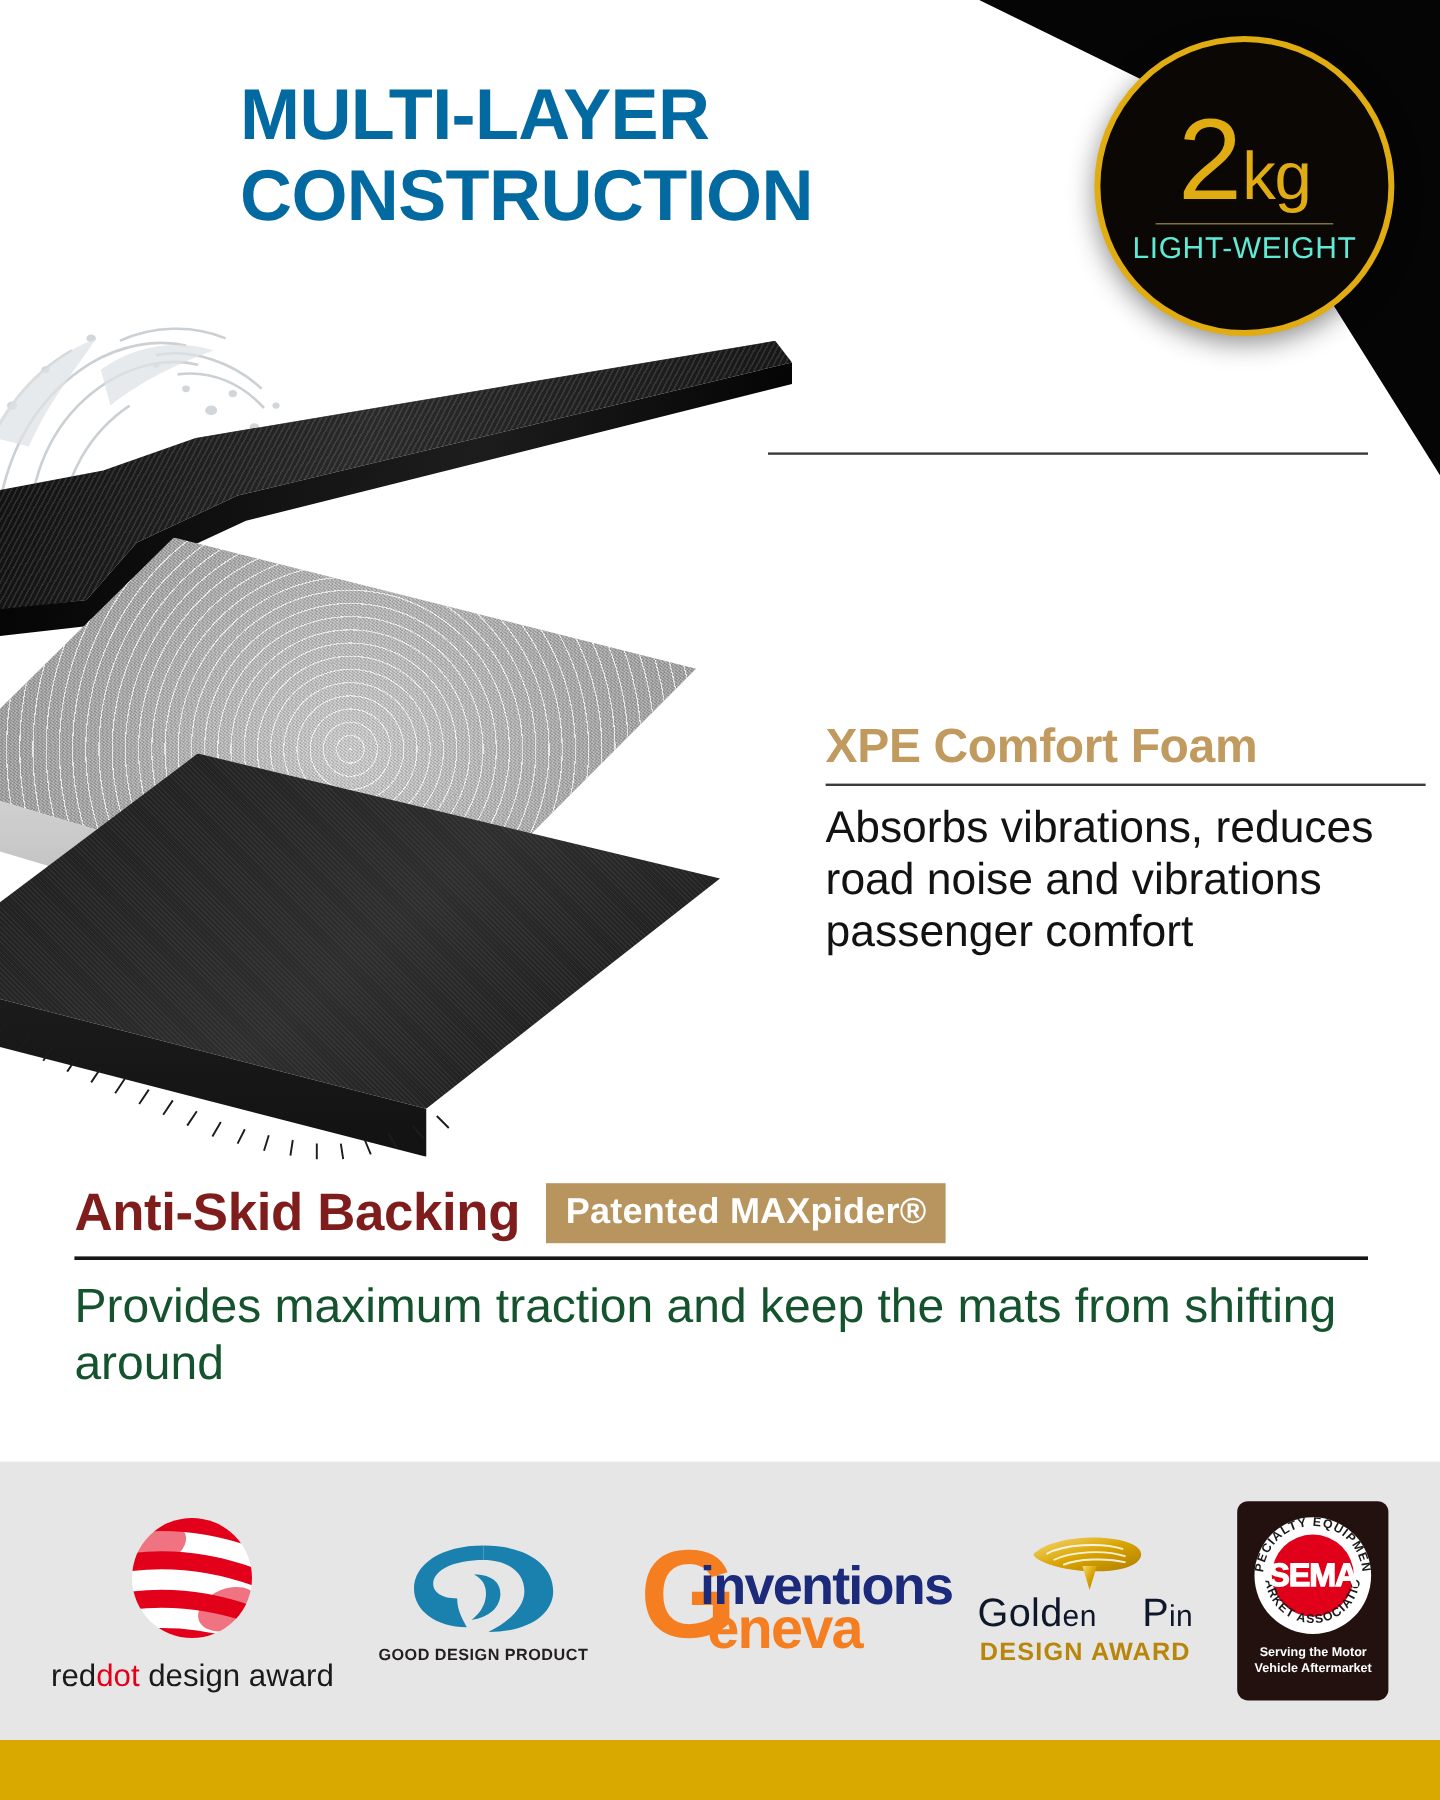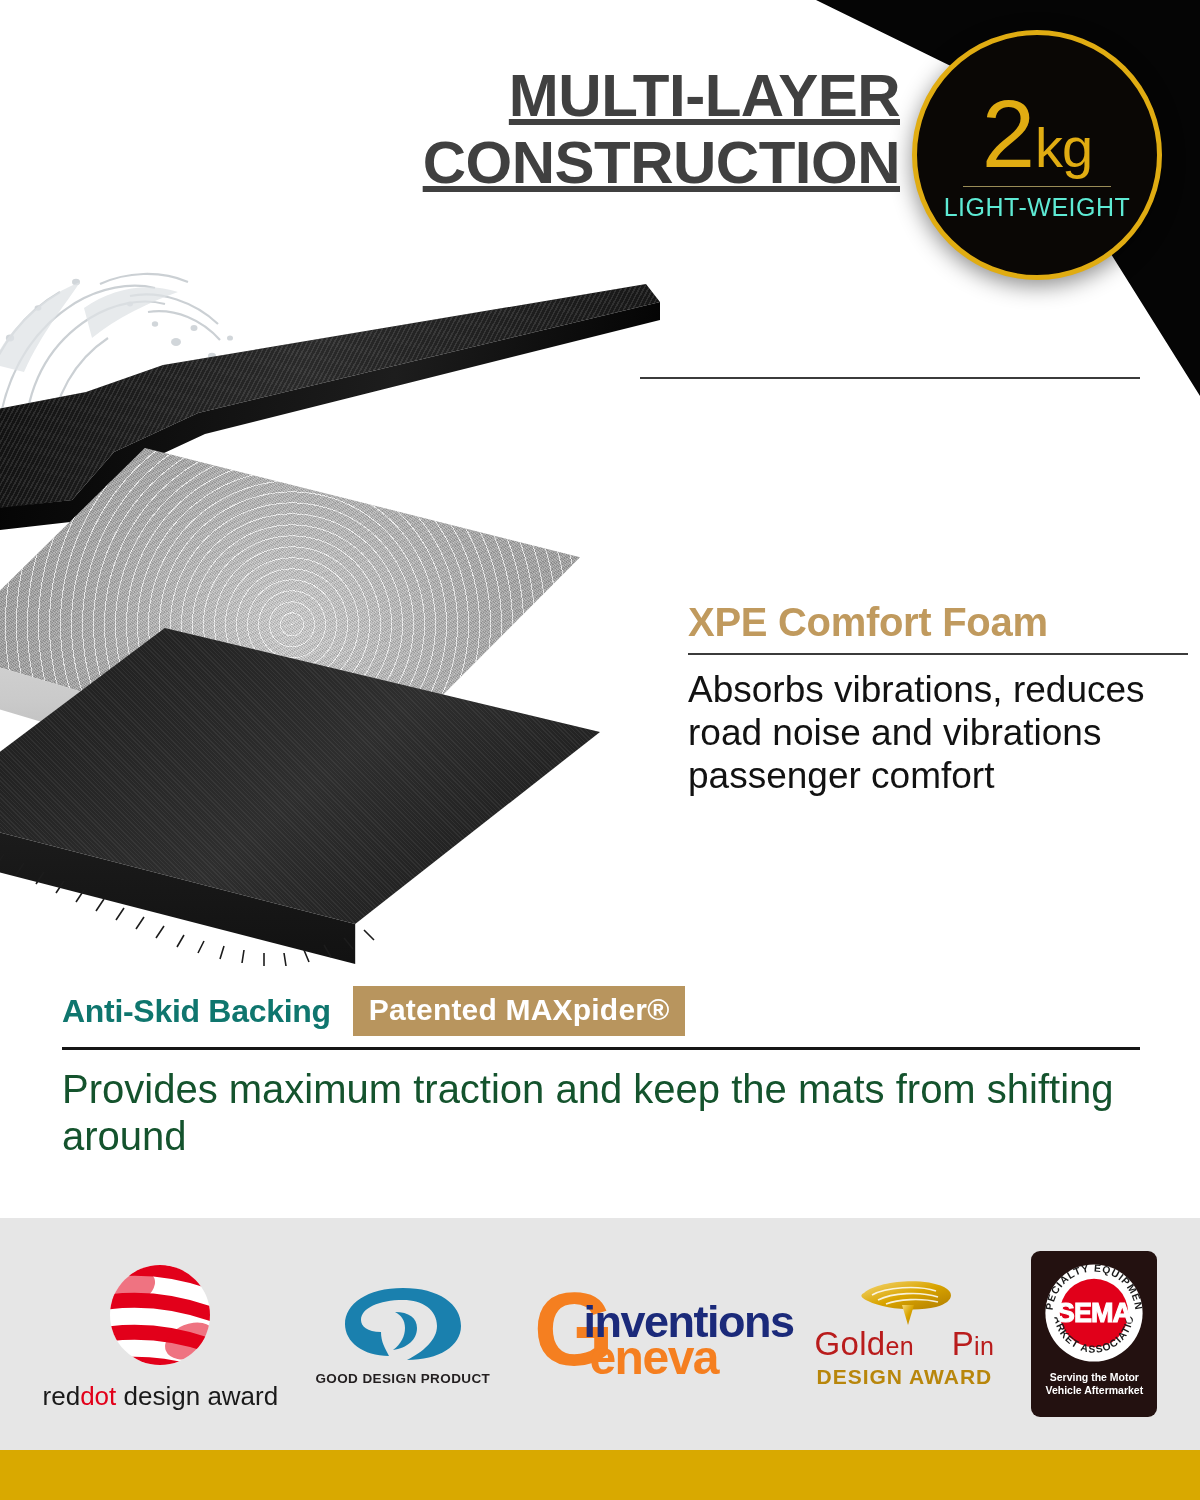--- a/index.html
+++ b/index.html
@@ -52,27 +52,26 @@
     font-size:25px;
     letter-spacing:.5px;
     font-weight:300;
   }
 
   
   .title {
     position:absolute;
     left:200px; top:62px;
     width:700px;
-    text-align:right;
+    text-align:left;
     font-size:60px;
     font-weight:bold;
     line-height:1.12;
-    color:#404040;
+    color:#0369a1;
     letter-spacing:-.5px;
-    text-decoration:underline;
   }
 
   
   .product {
     position:absolute;
     left:-20px; top:268px;
     width:700px; height:700px;
   }
 
   
@@ -157,22 +156,22 @@
     font-size:37px; line-height:1.16;
     color:#121212; font-weight:300;
   }
   #feature-1 { left:640px; top:368px; }
   #feature-2 { left:640px; top:600px;margin-left:48px; }
 
   
   .antiskid { position:absolute; left:62px; top:986px; width:1078px; }
   .antiskid-head { display:flex; align-items:center; gap:22px; }
   .antiskid-head h2 {
-    font-size:32px; font-weight:bold;
-    color:#0f766e; letter-spacing:-.3px; white-space:nowrap;
+    font-size:44px; font-weight:bold;
+    color:#7f1d1d; letter-spacing:-.3px; white-space:nowrap;
   }
   .patent-badge {
     background:#b8955e; color:#ffffff;
     font-size:30px; font-weight:bold;
     padding:7px 16px 9px 16px;
     letter-spacing:.2px; white-space:nowrap;
   }
   .antiskid .rule {
     width:1078px; height:3px;
     background:#151515;
@@ -208,21 +207,21 @@
     position:absolute; left:56px; top:14px;
     font-size:45px; color:#1b2a7a; font-weight:bold; letter-spacing:-1.5px;
   }
   .geneva-eneva {
     position:absolute; left:62px; top:48px;
     font-size:48px; color:#f57f20; font-weight:bold; letter-spacing:-1.5px;
   }
 
   .gp-wrap { display:flex; flex-direction:column; align-items:center; position:relative; }
   .gp-pin { width:120px; height:48px; }
-  .gp-title { font-size:33px; color:#b91c1c; margin-top:-2px; letter-spacing:.3px; }
+  .gp-title { font-size:33px; color:#0f172a; margin-top:-2px; letter-spacing:.3px; }
   .gp-title .sm { font-size:25px; }
   .gp-sub { font-size:21px; color:#b8860b; letter-spacing:1px; margin-top:2px; font-weight:bold; }
 
   .sema-card {
     width:126px; height:166px;
     background:#231110;
     border-radius:9px;
     display:flex; flex-direction:column;
     align-items:center; justify-content:flex-start;
     padding-top:8px;

